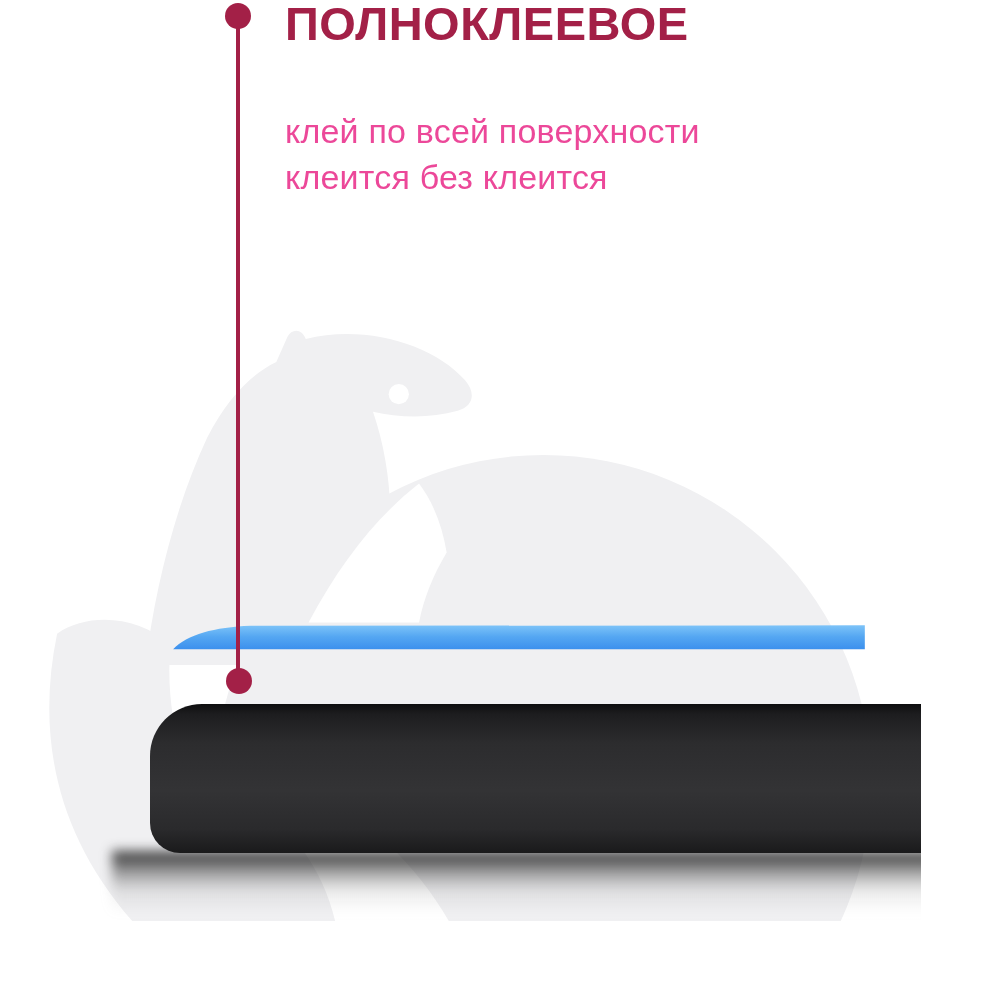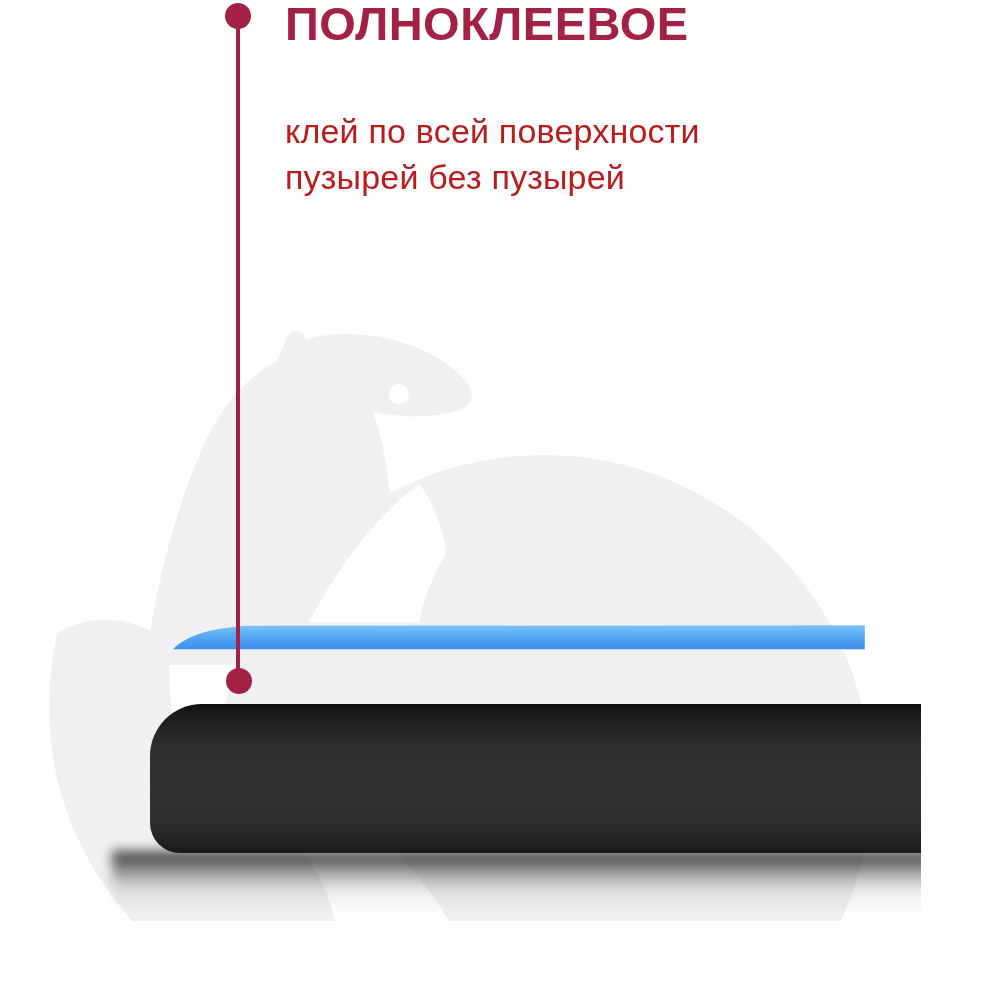--- a/index.html
+++ b/index.html
@@ -162,18 +162,18 @@
   </svg>
 
   <div class="leader-line" style="background: rgb(163, 32, 71);"></div>
   <div class="leader-dot top" style="background: rgb(163, 32, 71);"></div>
   <div class="leader-dot end" style="background: rgb(163, 32, 71);"></div>
 
   <h1 class="headline" style="margin: 0px; color: rgb(163, 32, 71);">
     <span>ПОЛНОКЛЕЕВОЕ</span>
   </h1>
 
-  <p class="description" style="margin: 0px; color: #b91c1c;">
+  <p class="description" style="margin: 0px; color: #ec4899;">
     <span>клей по всей поверхности</span>
-    <span>пузырей без пузырей</span>
+    <span>клеится без клеится</span>
   </p>
 
 </div>
 
 </body></html>

